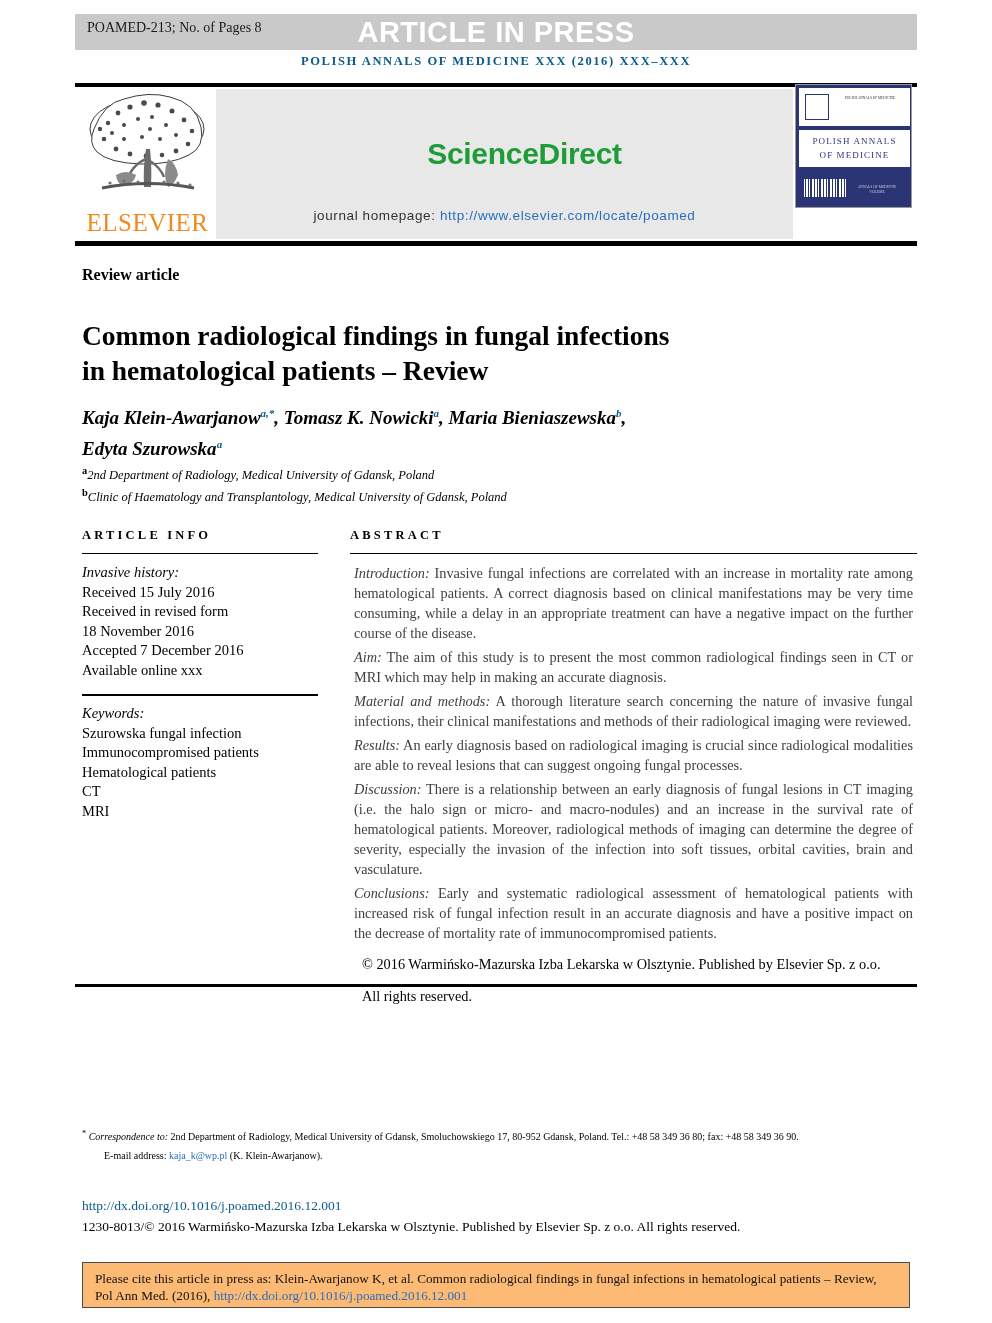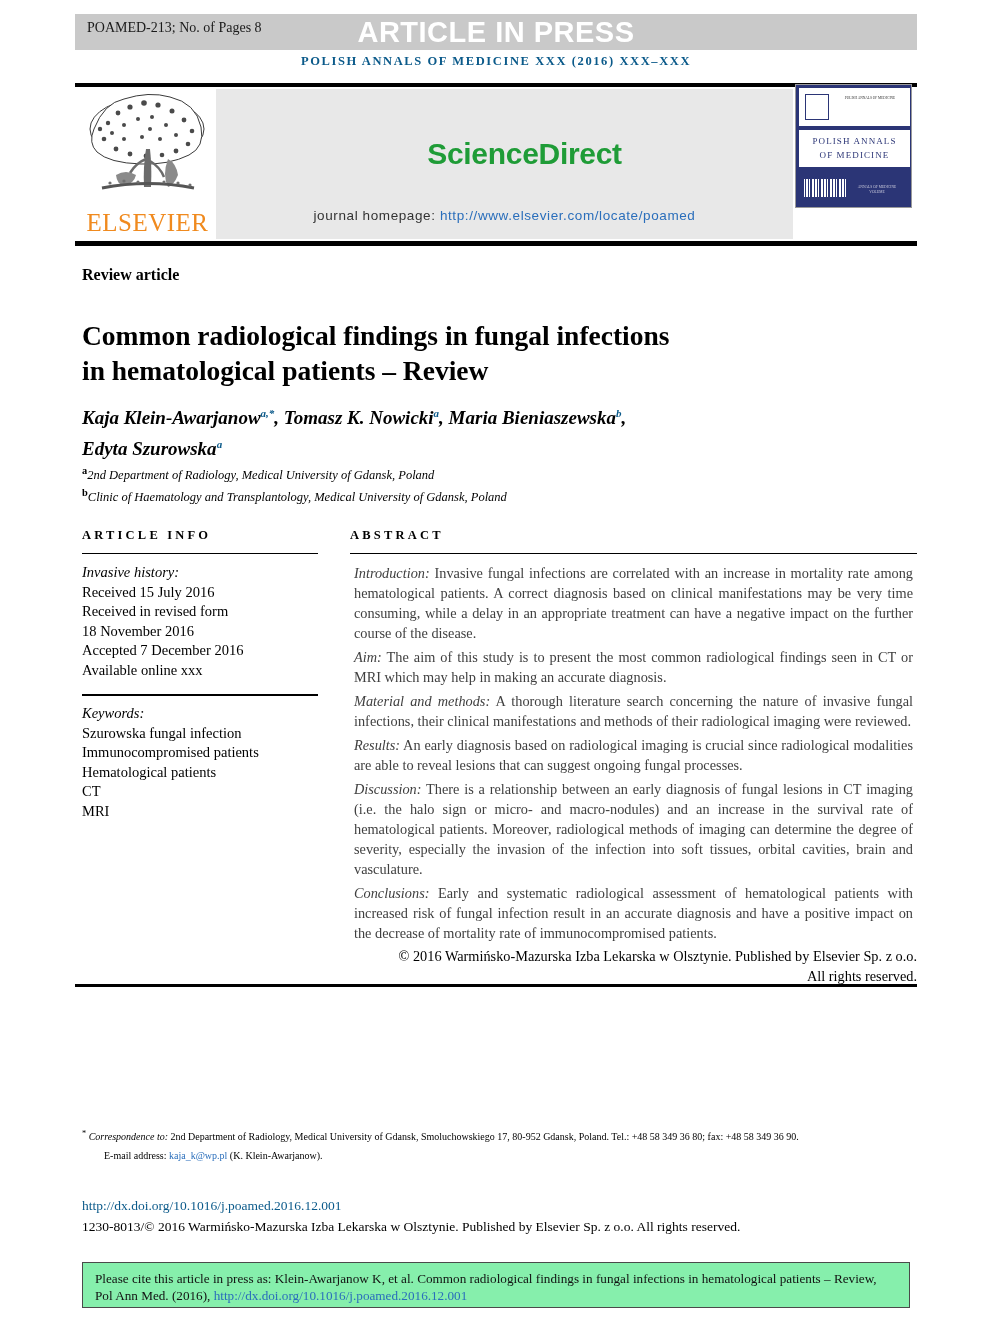--- a/index.html
+++ b/index.html
@@ -310,23 +310,22 @@
     line-height: 20px;
     text-align: justify;
     color: #404040;
     margin: 4px;
   }
   .abs-para .lead { font-style: italic; }
   .copyline {
     font-family: "Liberation Serif", serif;
     font-size: 14.3px;
     line-height: 19.6px;
-    text-align: right;
-    color: #000;
-    margin: 0;
+    color: #000;
+    margin: 12px;
   }
   .rule-abs-bottom {
     position: absolute;
     left: 75px;
     top: 984px;
     width: 842px;
     height: 3px;
     background: #000;
   }
 
@@ -360,21 +359,21 @@
     color: #000;
   }
 
   
   .cite-box {
     position: absolute;
     left: 82px;
     top: 1262px;
     width: 828px;
     height: 46px;
-    background: #86efac;
+    background: #fdba74;
     border: 1.5px solid #4a4a4a;
     box-sizing: border-box;
     padding: 7px 12px;
     font-family: "Liberation Serif", serif;
     font-size: 13.2px;
     line-height: 17px;
     color: #111;
   }
   .cite-box a { color: #2a6ebb; text-decoration: none; }
 </style>

